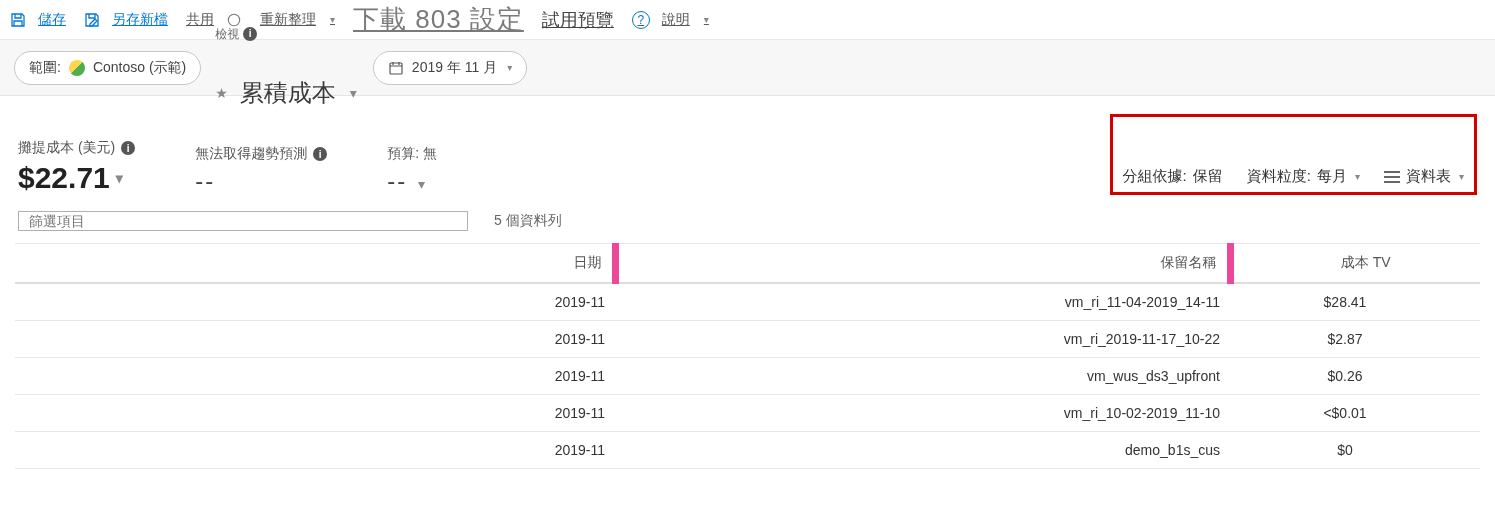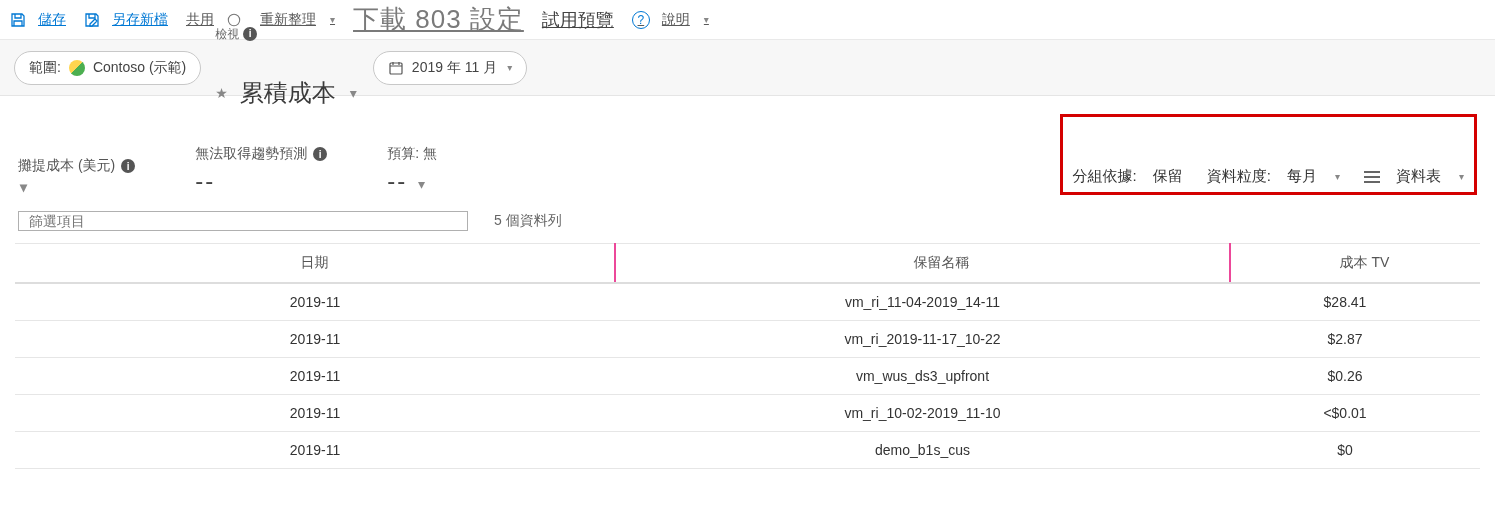--- a/index.html
+++ b/index.html
@@ -92,21 +92,21 @@
   .kpi-val { font-size:30px; font-weight:600; color:#222; display:flex; align-items:center; gap:4px;}
   .kpi-val .chev { font-size:14px; }
   .kpi-mid { font-size:24px; color:#444; letter-spacing:2px; }
 
   .right-controls {
     margin-left:auto;
     display:flex; align-items:center; gap:24px;
     padding: 6px 10px;
     align-self:center;
   }
-  .rc-item { display:inline-flex; align-items:center; gap:16px; color:#333; font-size:15px;margin-top:44px; }
+  .rc-item { display:inline-flex; align-items:center; gap:6px; color:#333; font-size:15px;margin-top:44px; }
   .table-icn { display:inline-block; width:16px; height:12px;
     background:
       linear-gradient(#666,#666) 0 0/100% 2px no-repeat,
       linear-gradient(#666,#666) 0 5px/100% 2px no-repeat,
       linear-gradient(#666,#666) 0 10px/100% 2px no-repeat;
   }
 
   
   .searchrow {
     display:flex; align-items:center; gap:26px;
@@ -117,31 +117,31 @@
     border:1px solid #b0b0b0;
     padding: 0 10px;
     font-size:14px; color:#666;
     outline:none;
   }
   .rowcount { color:#666; font-size:14px; }
 
   
   .tbl { width: calc(100% - 30px); margin: 0 15px; border-collapse: collapse; }
   .tbl th, .tbl td {
-    text-align:center; padding: 10px 10px;
+    text-align:right; padding: 10px 10px;
     border-bottom: 1px solid #e6e6e6;
     font-size:14px;
   }
   .tbl thead th {
     color:#555; font-weight:400;
     border-top: 1px solid #e6e6e6;
     border-bottom: 2px solid #ddd;
     background:#fff;
   }
-  .tbl th:nth-child(2), .tbl th:nth-child(3) { border-left:2px solid #ec4899;padding-left:48px; }
+  .tbl th:nth-child(2), .tbl th:nth-child(3) { border-left:7px solid #ec4899;padding-left:48px; }
   .col-date { width: 600px; }
   .col-cost { width: 250px; }
   .tbl td.cost, .tbl th.cost { text-align:center; padding-right: 30px;}
   .tbody-wrap { position:relative; }
   .vscroll {
     position:absolute; right:6px; top:258px; height:240px; width:10px;
   }
   .vscroll-track { width:8px; height:100%; background:transparent; }
   .vscroll-thumb { width:8px; height:180px; background:#cfcfcf; border-radius:4px; }
 
@@ -234,20 +234,21 @@
 
 </div>
 
 <div class="kpibar">
   <div class="kpi">
     <span class="kpi-lbl">
       <span>攤提成本 (美元)</span>
       <span class="info-dot">i</span>
     </span>
     <span class="kpi-val">
+      <span>$22.71</span>
       <span class="chev">▾</span>
     </span>
   </div>
 
   <div class="kpi">
     <span class="kpi-lbl">
       <span>無法取得趨勢預測</span>
       <span class="info-dot">i</span>
     </span>
     <span class="kpi-mid">--</span>

